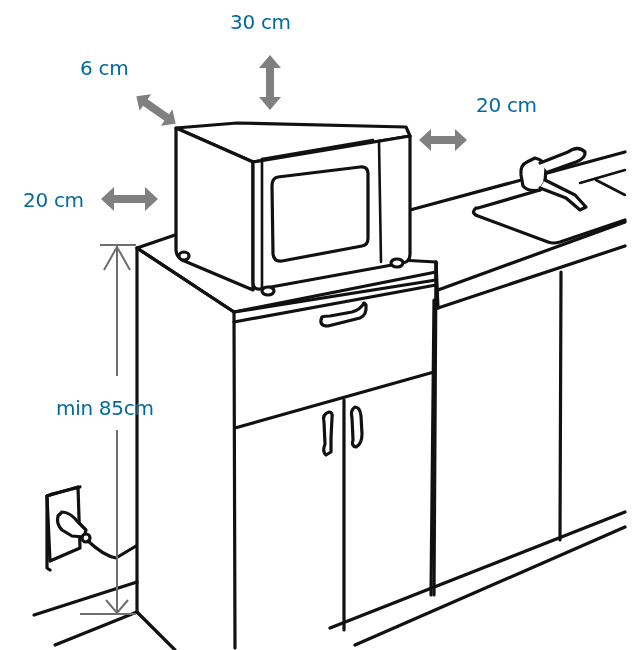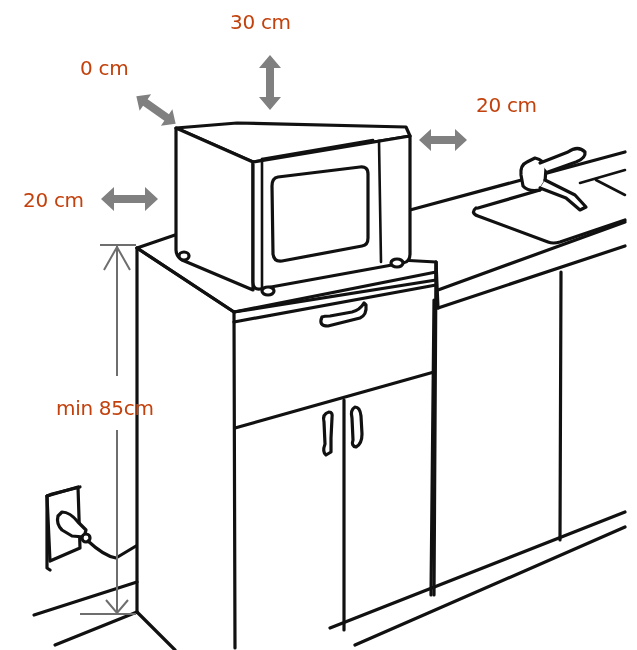--- a/index.html
+++ b/index.html
@@ -43,21 +43,21 @@
       stroke-linecap: butt;
     }
     .clear-arrow {
       fill: #808080;
       stroke: none;
     }
     .lbl {
       position: absolute;
       font-family: "DejaVu Sans", sans-serif;
       font-size: 20px;
-      color: #c2410c;
+      color: #0369a1;
       white-space: nowrap;
       letter-spacing: -0.3px;
       line-height: 1;
     }
     #lbl-top    { left: 230px; top: 12px; }
     #lbl-back   { left: 80px;  top: 58px; }
     #lbl-right  { left: 476px; top: 95px; }
     #lbl-left   { left: 23px;  top: 190px; }
     #lbl-height { left: 8px;   top: 398px; margin-left: 48px; }
   </style>
@@ -186,16 +186,16 @@
   <g>
     <path class="clear-arrow" d="M419 140 L431 129 L431 136 L455 136 L455 129 L467 140 L455 151 L455 144 L431 144 L431 151 Z"></path>
   </g>
 
   <g>
     <path class="clear-arrow" d="M101 199 L114 187 L114 195 L145 195 L145 187 L158 199 L145 211 L145 203 L114 203 L114 211 Z"></path>
   </g>
 </svg>
 
 <div id="lbl-top" class="lbl">30 cm</div>
-<div id="lbl-back" class="lbl">0 cm</div>
+<div id="lbl-back" class="lbl">6 cm</div>
 <div id="lbl-right" class="lbl">20 cm</div>
 <div id="lbl-left" class="lbl">20 cm</div>
 <div id="lbl-height" class="lbl">min 85cm</div>
 
 </body></html>

